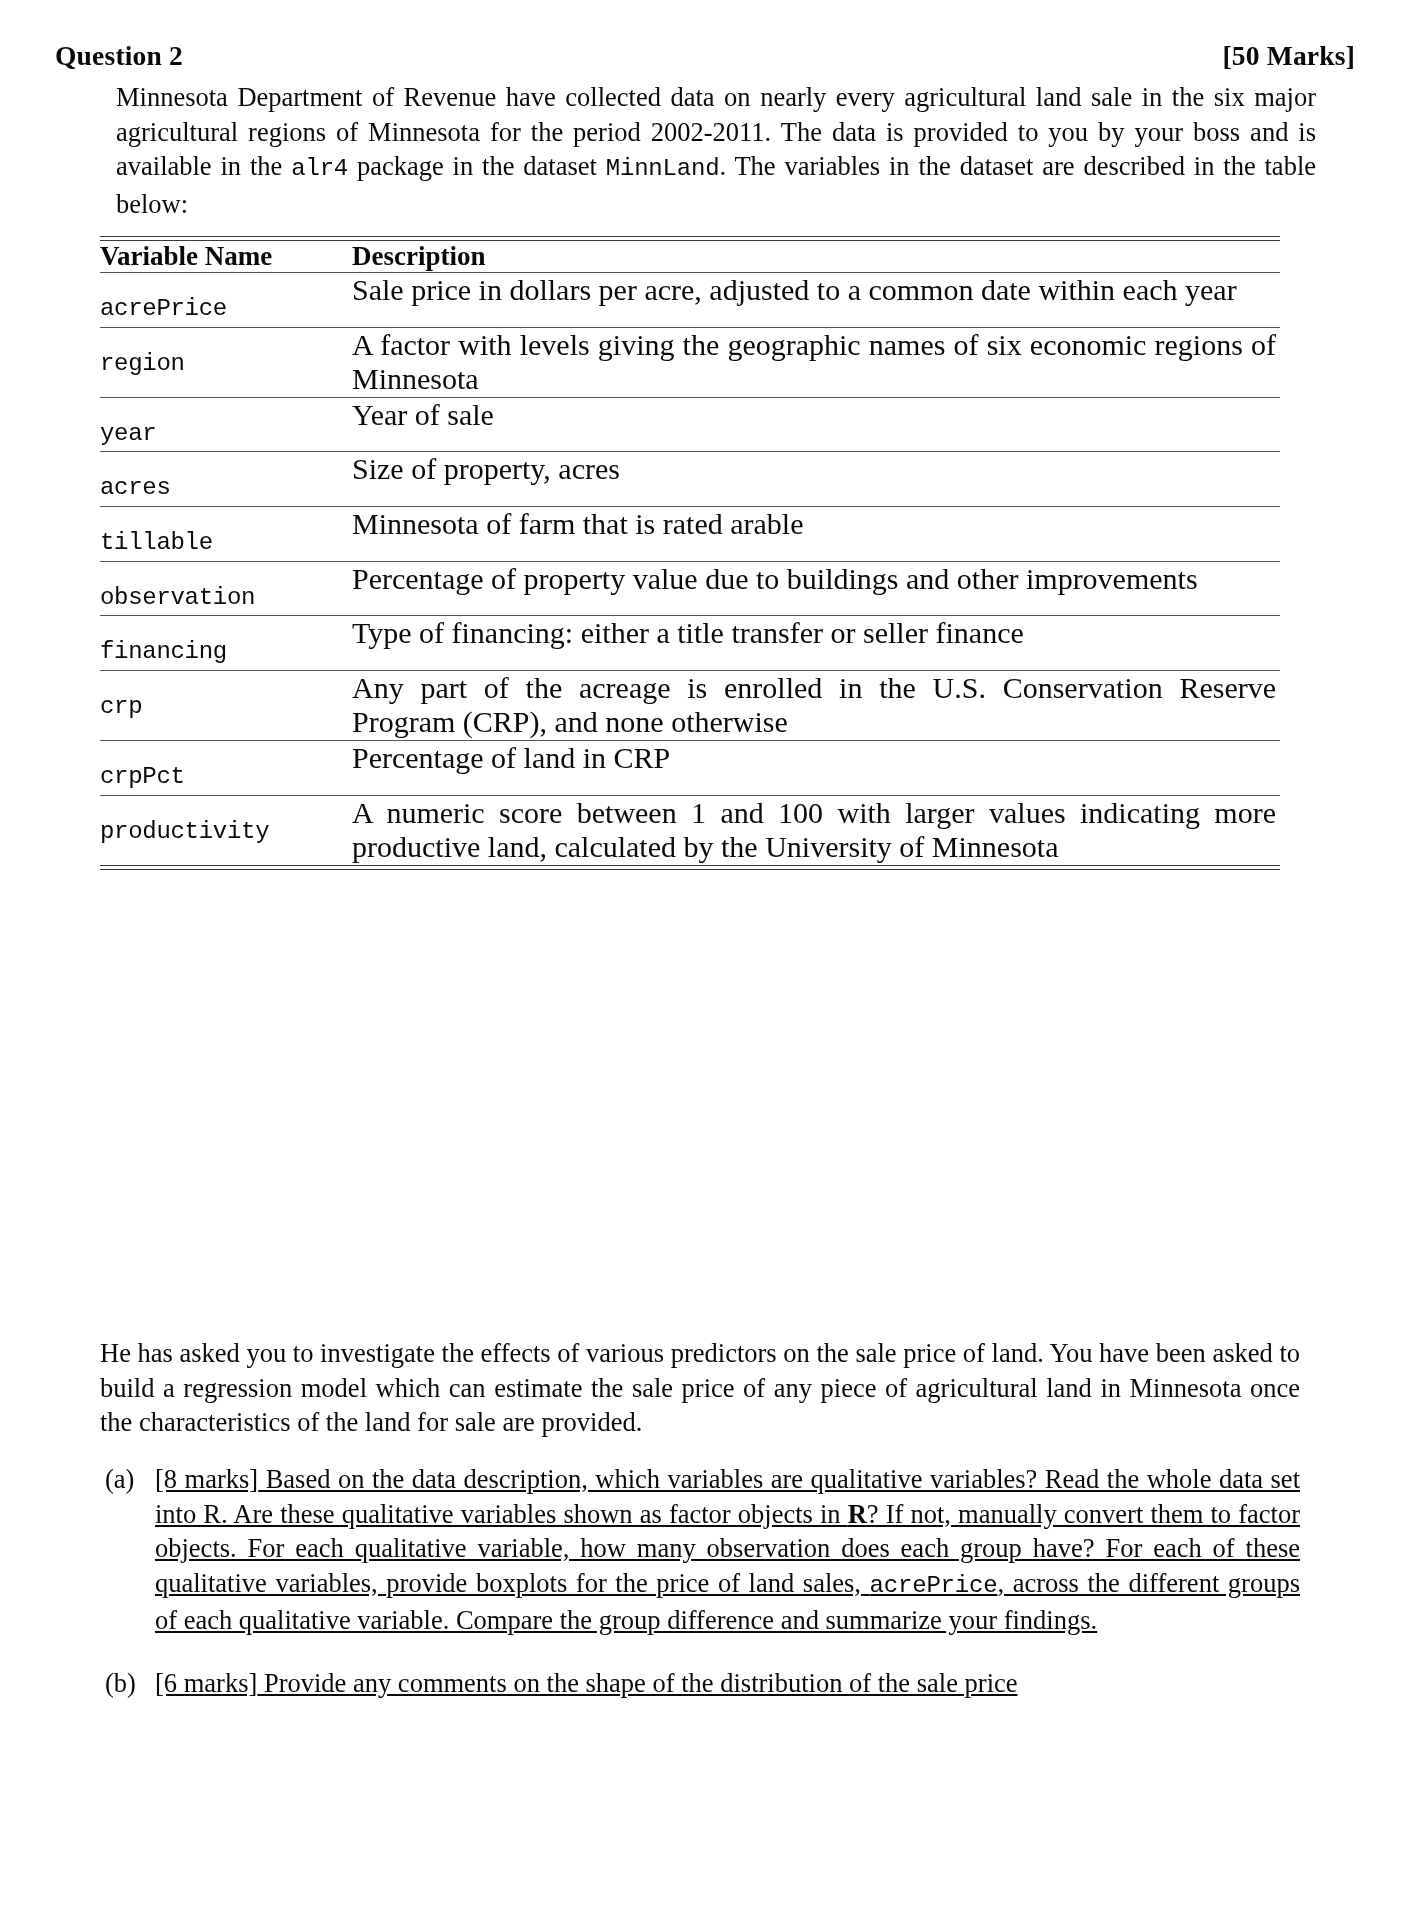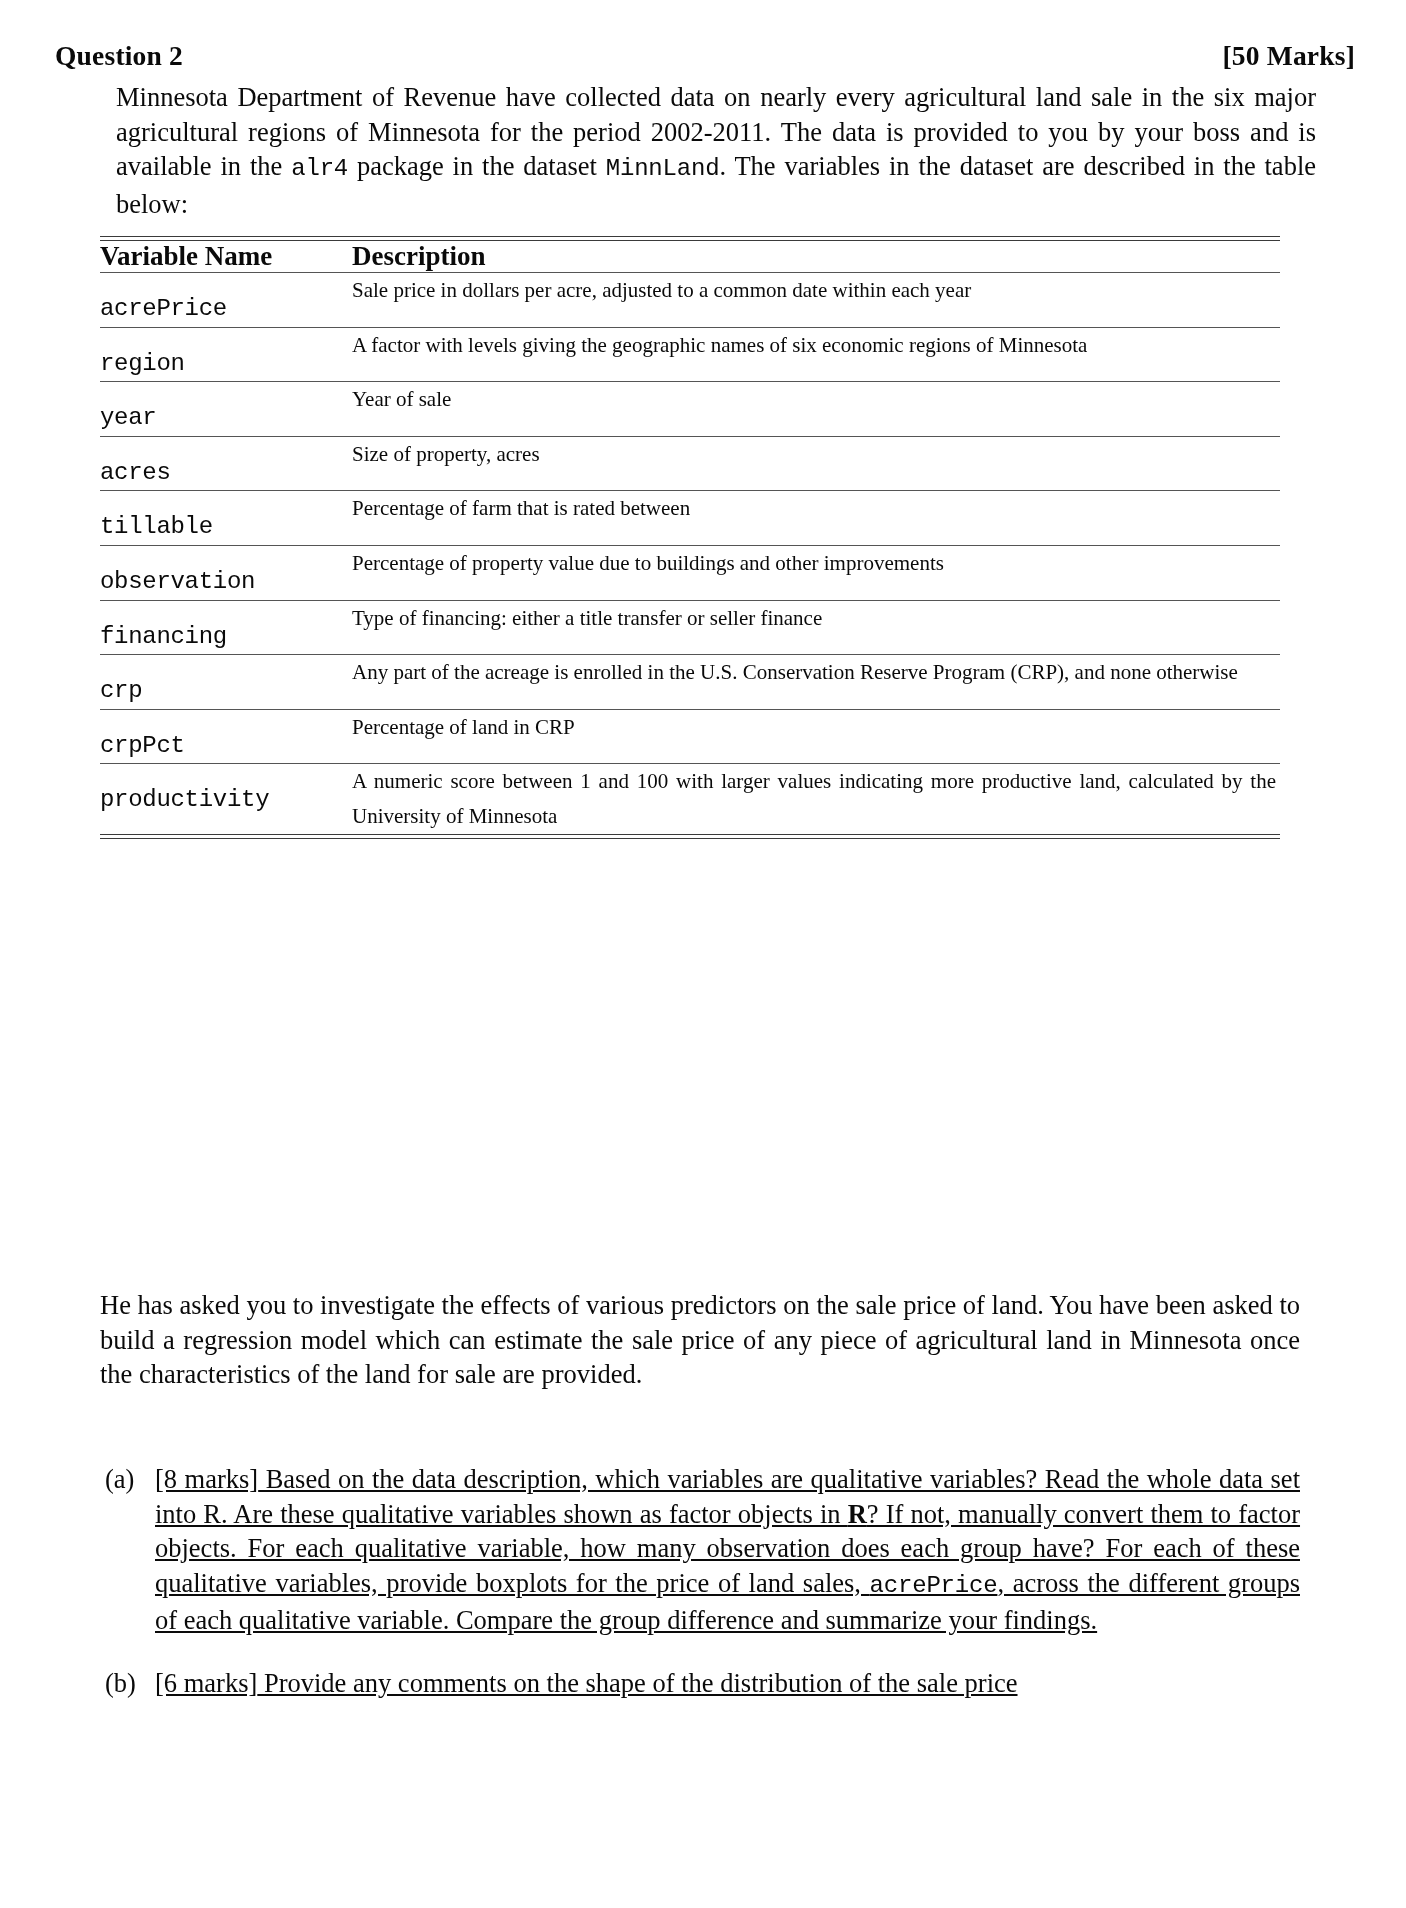--- a/index.html
+++ b/index.html
@@ -90,21 +90,21 @@
   }
   .hdr-row th {
     padding: 14px 0 15px 14px;
     font-size: 27px;
     font-weight: bold;
     text-align: left;
   }
   .hdr-row th.c2cell { padding-left: 12px; }
   .body-row td {
     padding: 16px 0 17px 14px;
-    font-size: 21px;
+    font-size: 30px;
     line-height: 34.6px;
   }
   .body-row td.c2cell {
     padding-left: 12px;
     padding-right: 4px;
     text-align: justify;
     text-justify: inter-word;
   }
   .body-row td.c1cell {
     font-family: "Liberation Mono", "DejaVu Sans Mono", monospace;
@@ -115,21 +115,21 @@
   tr.sep td {
     padding: 0;
     height: 0;
     border-top: 1.5px solid #555;
   }
 
   
   .midpara {
     position: absolute;
     left: 100px;
-    top: 1288px;
+    top: 1336px;
     width: 1200px;
     font-size: 26.5px;
     line-height: 34.6px;
     text-align: justify;
     text-justify: inter-word;
   }
 
   
   .items {
     position: absolute;
@@ -217,21 +217,21 @@
         <tr class="body-row">
           <td class="c1cell">acres</td>
           <td class="c2cell">Size of property, acres</td>
         </tr>
         <tr class="sep">
             <td colspan="2"></td>
           </tr>
 
         <tr class="body-row">
           <td class="c1cell">tillable</td>
-          <td class="c2cell">Percentage of farm that is rated between</td>
+          <td class="c2cell">Minnesota of farm that is rated arable</td>
         </tr>
         <tr class="sep">
             <td colspan="2"></td>
           </tr>
 
         <tr class="body-row">
           <td class="c1cell">observation</td>
           <td class="c2cell">Percentage of property value due to buildings and other improvements</td>
         </tr>
         <tr class="sep">

